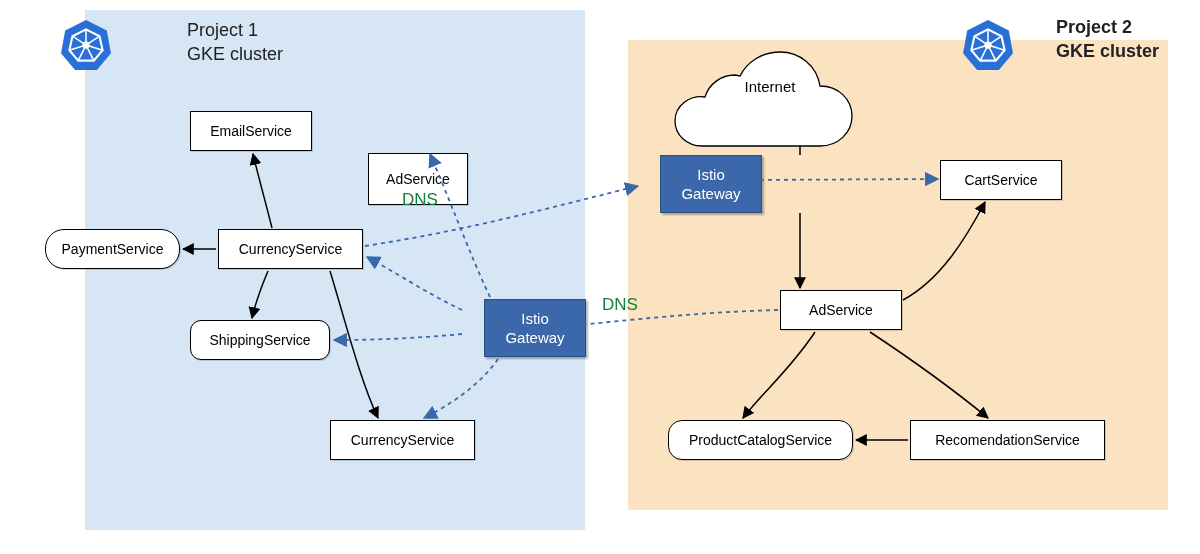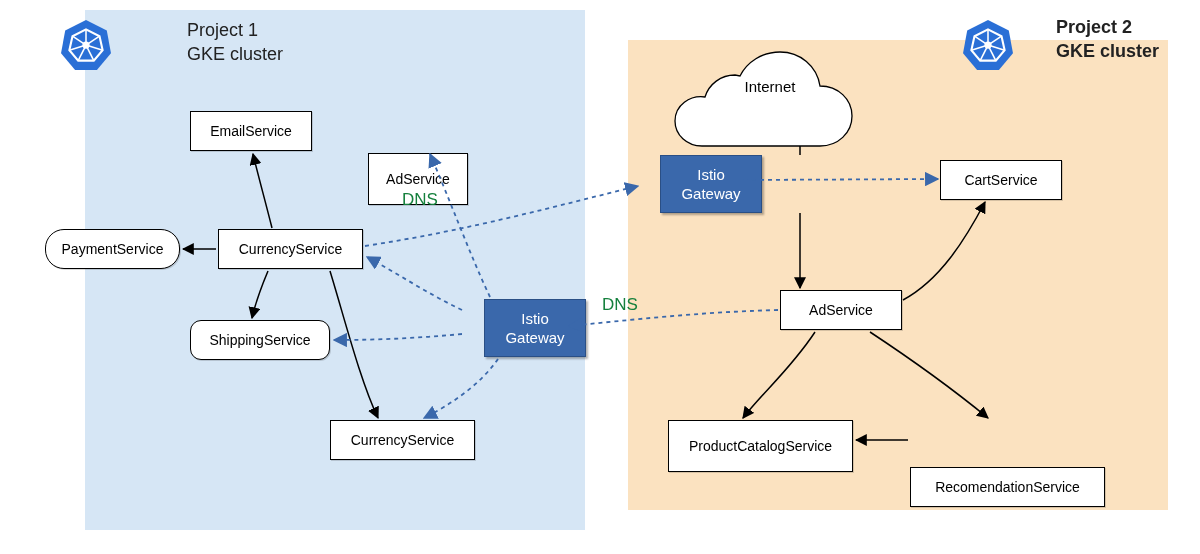--- a/index.html
+++ b/index.html
@@ -144,24 +144,24 @@
     <span>Gateway</span>
   </span>
 </div>
 
 <div class="node" style="left:940px; top:160px; width:122px; height:40px;">
   <span>CartService</span>
 </div>
 <div class="node" style="left:780px; top:290px; width:122px; height:40px;">
   <span>AdService</span>
 </div>
-<div class="node" style="left:668px; top:420px; width:185px; height:52px;">
+<div class="node" style="left:668px; top:420px; width:185px; height:40px;border-radius:14px;">
   <span>ProductCatalogService</span>
 </div>
-<div class="node" style="left:910px; top:420px; width:195px; height:40px;margin-top:47px;">
+<div class="node" style="left:910px; top:420px; width:195px; height:40px;">
   <span>RecomendationService</span>
 </div>
 
 <div class="edge-label" style="left:807px; top:116px;">HTTP</div>
 <div class="edge-label" style="left:402px; top:190px;">DNS</div>
 <div class="edge-label" style="left:602px; top:295px;">DNS</div>
 
 <svg class="overlay">
   <defs>
     <marker id="arr-black" viewBox="0 0 10 10" refX="9" refY="5" markerWidth="8" markerHeight="8" orient="auto-start-reverse">

